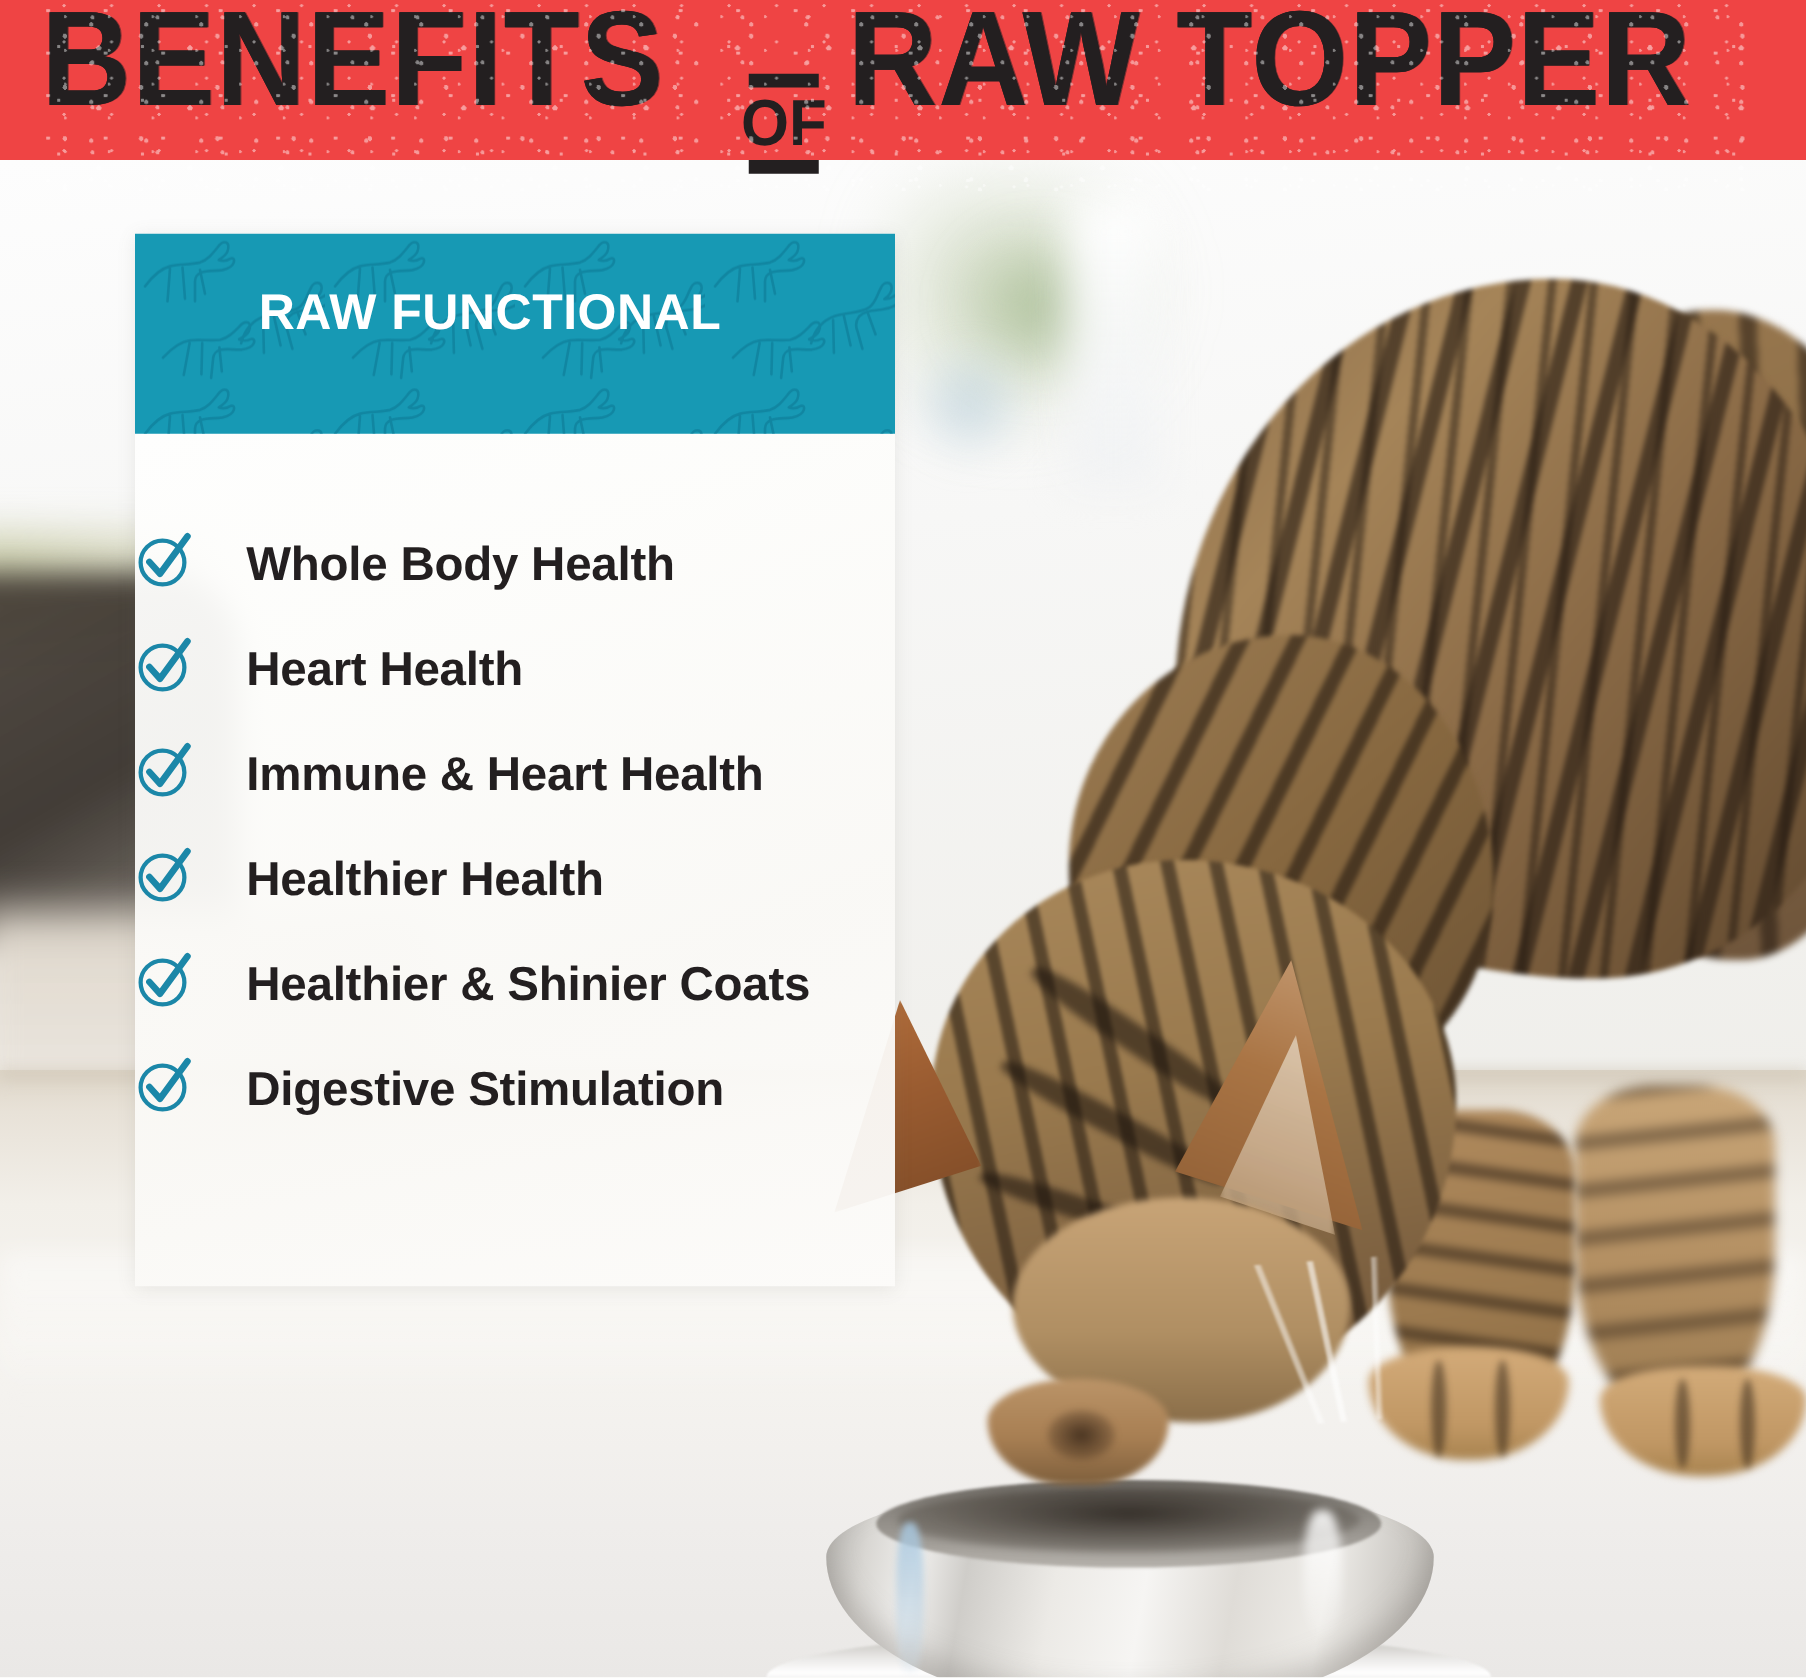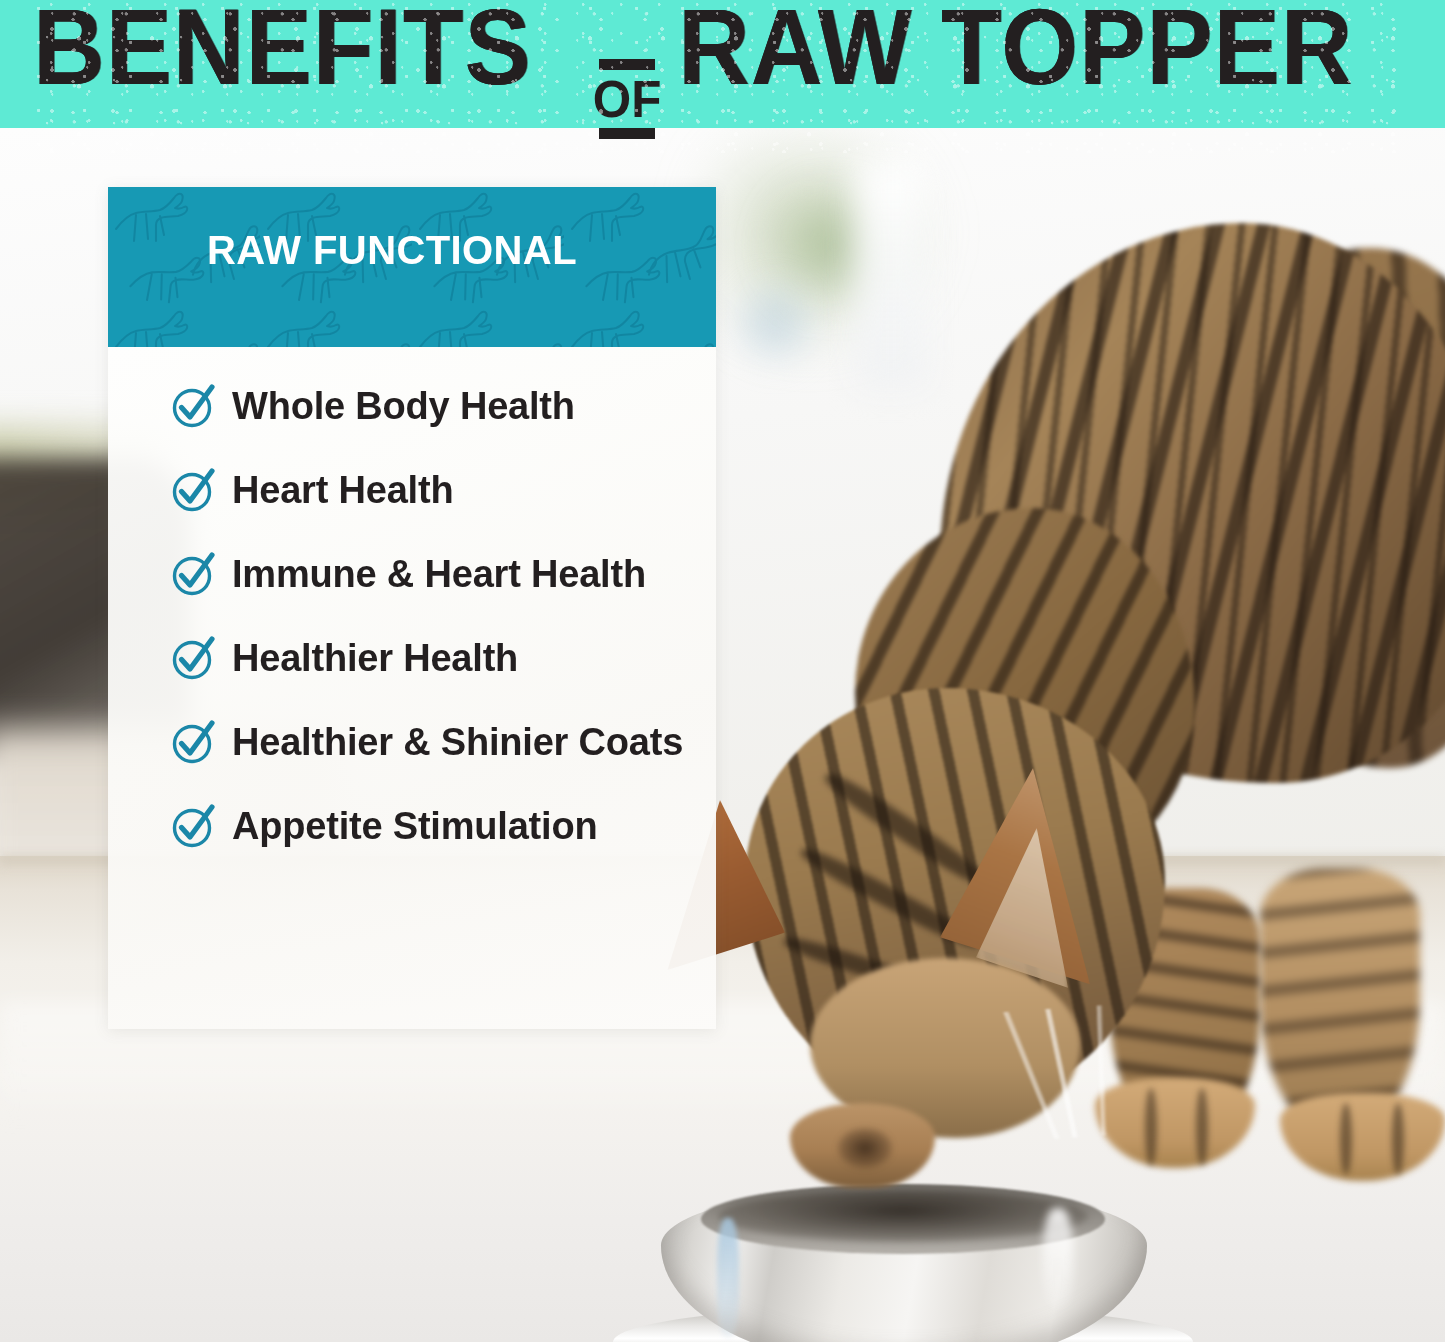--- a/index.html
+++ b/index.html
@@ -18,21 +18,21 @@
     background: #ffffff;
     font-family: "Liberation Sans", sans-serif;
   }
 
   
   .title-band {
     position: absolute;
     left: 0; top: 0;
     width: 1445px;
     height: 128px;
-    background: #5eead4;
+    background: #ef4444;
     z-index: 40;
     display: flex;
     align-items: flex-start;
     justify-content: center;
   }
   .title {
     position: relative;
     display: flex;
     align-items: baseline;
     justify-content: center;
@@ -460,23 +460,23 @@
   }
   .card-header-text .ln { display: block; }
 
   .card-list {
     flex: 1 1 auto;
     padding: 40px 0 0 0;
     position: relative;
   }
   .list-item {
     display: flex;
-    align-items: flex-start;
+    align-items: flex-end;
     height: 84px;
-    padding-left: 62px;
+    gap: 27px;
   }
   .check-icon {
     flex: 0 0 auto;
     width: 46px;
     height: 46px;
     position: relative;
     margin-right: 16px;
     margin-top: -4px;
   }
   .check-icon svg { display: block; width: 46px; height: 46px; overflow: visible; }
@@ -637,19 +637,19 @@
         <span class="list-label">Healthier &amp; Shinier Coats</span>
       </div>
 
       <div class="list-item">
         <span class="check-icon">
           <svg viewBox="0 0 46 46" aria-hidden="true">
             <circle cx="22" cy="25" r="17.5" fill="none" stroke="#1b87a8" stroke-width="3.4"></circle>
             <path d="M11.5,24.5 L20,34 L42,4" fill="none" stroke="#1b87a8" stroke-width="5.2" stroke-linecap="round" stroke-linejoin="round"></path>
           </svg>
         </span>
-        <span class="list-label">Appetite Stimulation</span>
+        <span class="list-label">Digestive Stimulation</span>
       </div>
 
     </div>
   </div>
 
 </div>
 
 </body></html>

